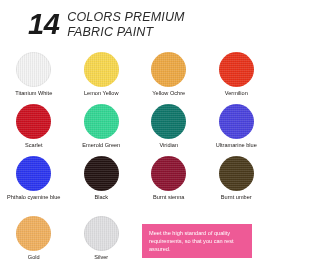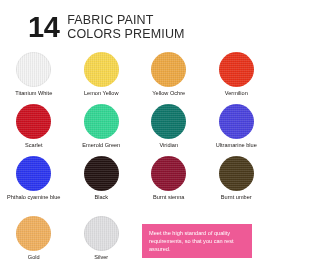--- a/index.html
+++ b/index.html
@@ -12,24 +12,25 @@
     height: 270px;
     overflow: hidden;
     font-family: "Liberation Sans", sans-serif;
     color: #231f20;
     position: relative;
   }
 
   
   .header {
     display: flex;
-    align-items: center;
+    align-items: flex-start;
     padding: 9px 0 0 28px;
     height: 44px;
     box-sizing: border-box;
+    font-style: italic;
   }
   .big-number {
     font-size: 29px;
     font-weight: bold;
     line-height: 30px;
     letter-spacing: -0.5px;
     color: #1a1a1a;
     margin-right: 8px;
     font-family: "Liberation Sans", sans-serif;
   }
@@ -108,22 +109,22 @@
     line-height: 8px;
     font-family: "Liberation Sans", sans-serif;
   }
 </style>
 </head>
 <body>
 
 <div class="header">
   <div class="big-number">14</div>
   <div class="title-block">
+    <div class="title-line">COLORS PREMIUM</div>
     <div class="title-line">FABRIC PAINT</div>
-    <div class="title-line">COLORS PREMIUM</div>
   </div>
 </div>
 
 <div class="grid">
     <div class="row">
       <div class="cell">
         <div class="swatch swatch-light" style="background-color: rgb(244, 244, 244);"></div>
         <div class="label">Titanium White</div>
       </div>
       <div class="cell">

